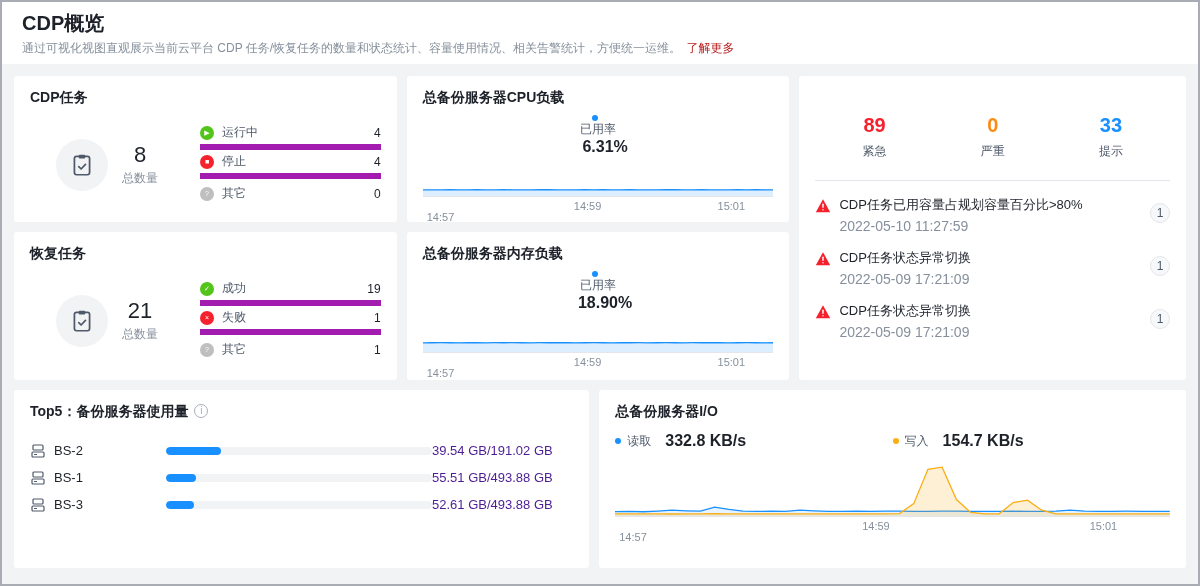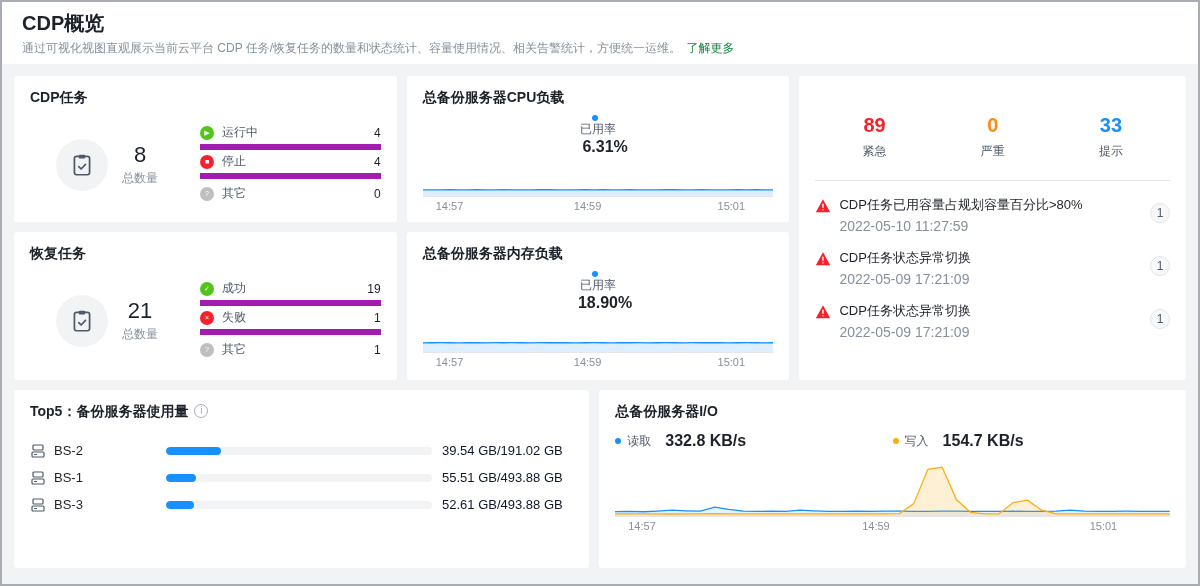--- a/index.html
+++ b/index.html
@@ -10,21 +10,21 @@
     background:#f2f3f5;
     font-family:"Liberation Sans","DejaVu Sans",sans-serif;
     color:#1d2129;
     overflow:hidden;
   }
 
   
   .page-header { background:#fff; padding:8px 20px; height:62px; }
   .page-title { margin:0; font-size:20px; font-weight:700; line-height:26px; color:#1d2129; }
   .page-subtitle { margin:4px 0 0; font-size:12px; line-height:16px; color:#86909c; }
-  .learn-more { color:#15803d; cursor:pointer; text-decoration:none; margin-left:2px; }
+  .learn-more { color:#b91c1c; cursor:pointer; text-decoration:none; margin-left:2px; }
 
   
   .content { padding:12px; }
   .grid-top {
     display:grid;
     grid-template-columns:1fr 1fr 1.01fr;
     grid-template-rows:146px 148px;
     gap:10px;
   }
   .grid-bottom {
@@ -55,21 +55,21 @@
 
   
   .legend-row { display:flex; align-items:center; margin-top:10px; height:22px;flex-direction:column; }
   .legend-dot { width:6px; height:6px; border-radius:50%; margin-right:6px; flex:none; }
   .legend-label { font-size:12px; color:#4e5969; }
   .legend-value { font-size:16px; font-weight:700; color:#1d2129; margin-left:14px; }
   .spark { height:50px; margin-top:10px; border-bottom:1px solid #e5e6eb; }
   .spark svg { width:100%; height:100%; display:block; }
   .tick-row { position:relative; height:15px; font-size:11px; color:#86909c; margin-top:3px; }
   .tick { position:absolute; top:0; white-space:nowrap; }
-  .t0 { left:13px; }
+  .t0 { left:4px;margin-top:11px; }
   .t1 { left:47%; transform:translateX(-50%); }
   .t2 { left:88%; transform:translateX(-50%); }
 
   
   .card-head { display:flex; justify-content:space-between; align-items:center; }
   .arrow-icon { color:#86909c; font-size:15px; cursor:pointer; line-height:16px; }
   .alert-stats { display:flex; margin-top:24px; }
   .alert-stat { flex:1; text-align:center; }
   .alert-stat-num { font-size:20px; font-weight:700; line-height:24px; }
   .alert-stat-label { font-size:12px; color:#4e5969; margin-top:6px; }
@@ -86,21 +86,21 @@
 
   
   .t5-title-row { display:flex; align-items:center; gap:6px; }
   .info-icon { width:14px; height:14px; border-radius:50%; border:1px solid #a9aeb8; color:#a9aeb8;
     font-size:10px; line-height:12px; text-align:center; cursor:pointer; }
   .t5-rows { margin-top:18px; }
   .t5-row { display:flex; align-items:center; height:27px; }
   .t5-name { width:136px; display:flex; align-items:center; gap:8px; font-size:13px; color:#1d2129; }
   .t5-track { width:266px; height:8px; background:#f2f3f5; border-radius:4px; overflow:hidden; flex:none; }
   .t5-fill { height:100%; background:#1890ff; border-radius:4px; }
-  .t5-usage { margin-left:10px; font-size:13px; color:#0f172a; white-space:nowrap; }
+  .t5-usage { font-size:13px; color:#4c1d95; white-space:nowrap; }
 
   
   .io-legend { display:grid; grid-template-columns:1fr 1fr; margin-top:10px; height:24px; align-items:center; }
   .io-group { display:flex; align-items:center;text-align:center; }
   .io-card .spark { height:56px; margin-top:8px; }
 </style>
 </head>
 <body>
 
 <header class="page-header">

